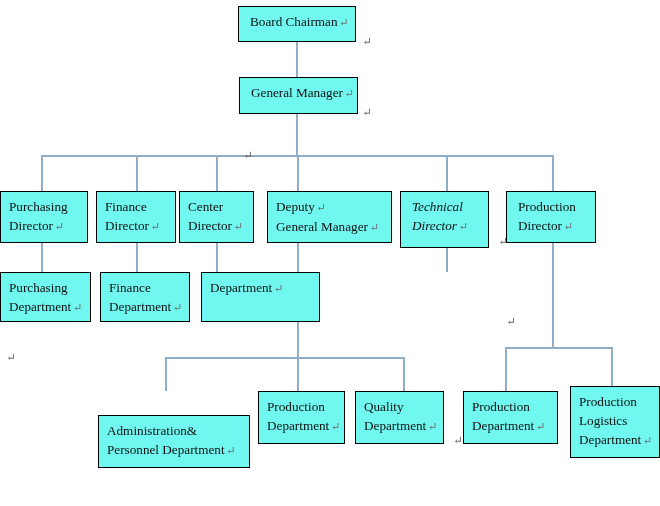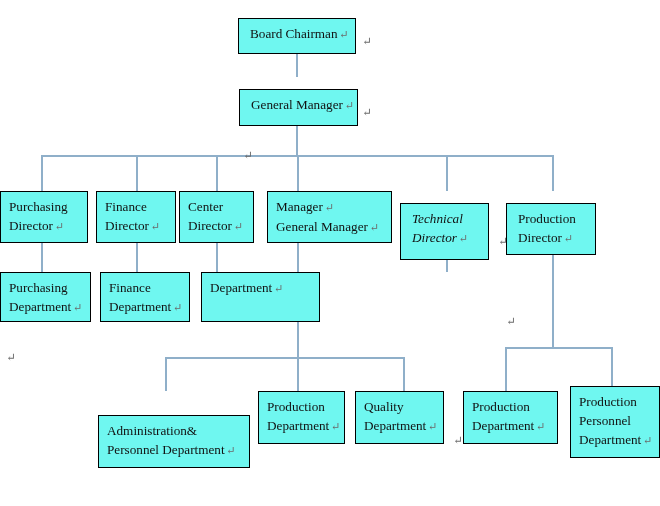--- a/index.html
+++ b/index.html
@@ -27,21 +27,20 @@
     line-height: 19px;
     padding: 5px 0 0 8px;
     z-index: 3;
     white-space: nowrap;
   }
   .node .ln {
     display: block;
   }
   .node.ctr {
     padding-left: 11px;
-    margin-top: 12px;
   }
   .pilcrow {
     color: #6b6b6b;
     font-size: 11px;
     padding-left: 2px;
     vertical-align: baseline;
   }
   .stray {
     position: absolute;
     color: #6b6b6b;
@@ -109,21 +108,21 @@
     <span class="ln">Finance</span>
     <span class="ln"><span>Director</span><span class="pilcrow">↵</span></span>
   </div>
 
   <div class="node" style="left:179px; top:191px; width:75px; height:52px;">
     <span class="ln">Center</span>
     <span class="ln"><span>Director</span><span class="pilcrow">↵</span></span>
   </div>
 
   <div class="node" style="left:267px; top:191px; width:125px; height:52px;">
-    <span class="ln"><span>Manager</span><span class="pilcrow">↵</span></span>
+    <span class="ln"><span>Deputy</span><span class="pilcrow">↵</span></span>
     <span class="ln"><span>General Manager</span><span class="pilcrow">↵</span></span>
   </div>
 
   <div class="node ctr" style="left:400px; top:191px; width:89px; height:57px;font-style:italic;">
     <span class="ln">Technical</span>
     <span class="ln"><span>Director</span><span class="pilcrow">↵</span></span>
   </div>
 
   <div class="node ctr" style="left:506px; top:191px; width:90px; height:52px;">
     <span class="ln">Production</span>
@@ -160,21 +159,21 @@
     <span class="ln"><span>Department</span><span class="pilcrow">↵</span></span>
   </div>
 
   <div class="node" style="left:463px; top:391px; width:95px; height:53px;">
     <span class="ln">Production</span>
     <span class="ln"><span>Department</span><span class="pilcrow">↵</span></span>
   </div>
 
   <div class="node" style="left:570px; top:386px; width:90px; height:72px;">
     <span class="ln">Production</span>
-    <span class="ln">Personnel</span>
+    <span class="ln">Logistics</span>
     <span class="ln"><span>Department</span><span class="pilcrow">↵</span></span>
   </div>
 
   <div class="stray" style="left:362px; top:36px;">↵</div>
   <div class="stray" style="left:362px; top:107px;">↵</div>
   <div class="stray" style="left:243px; top:150px;">↵</div>
   <div class="stray" style="left:498px; top:236px;">↵</div>
   <div class="stray" style="left:506px; top:316px;">↵</div>
   <div class="stray" style="left:6px; top:352px;">↵</div>
   <div class="stray" style="left:453px; top:435px;">↵</div>

